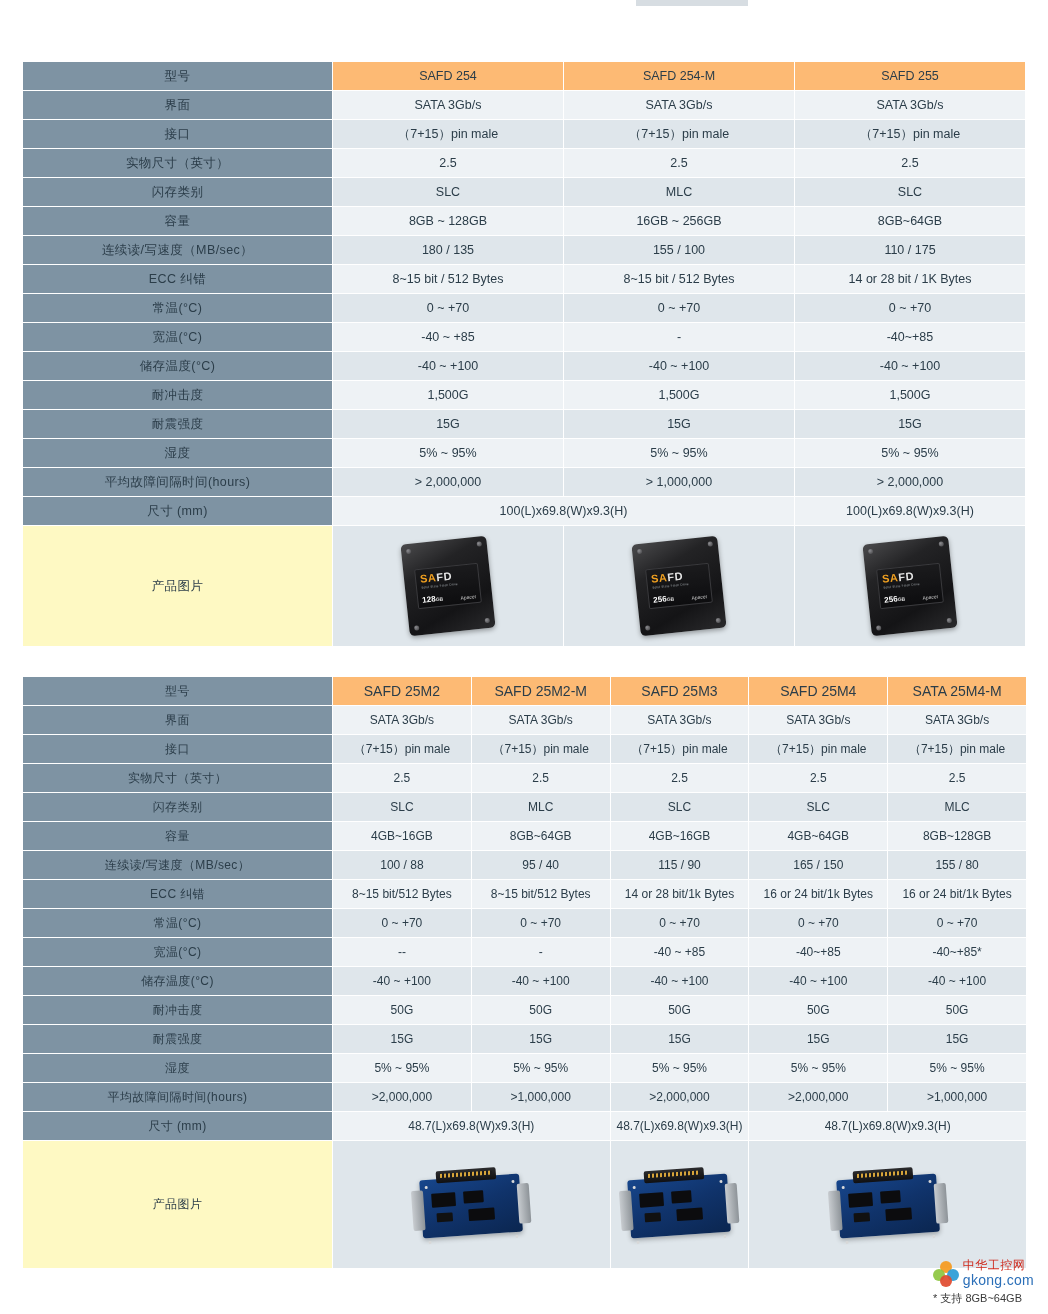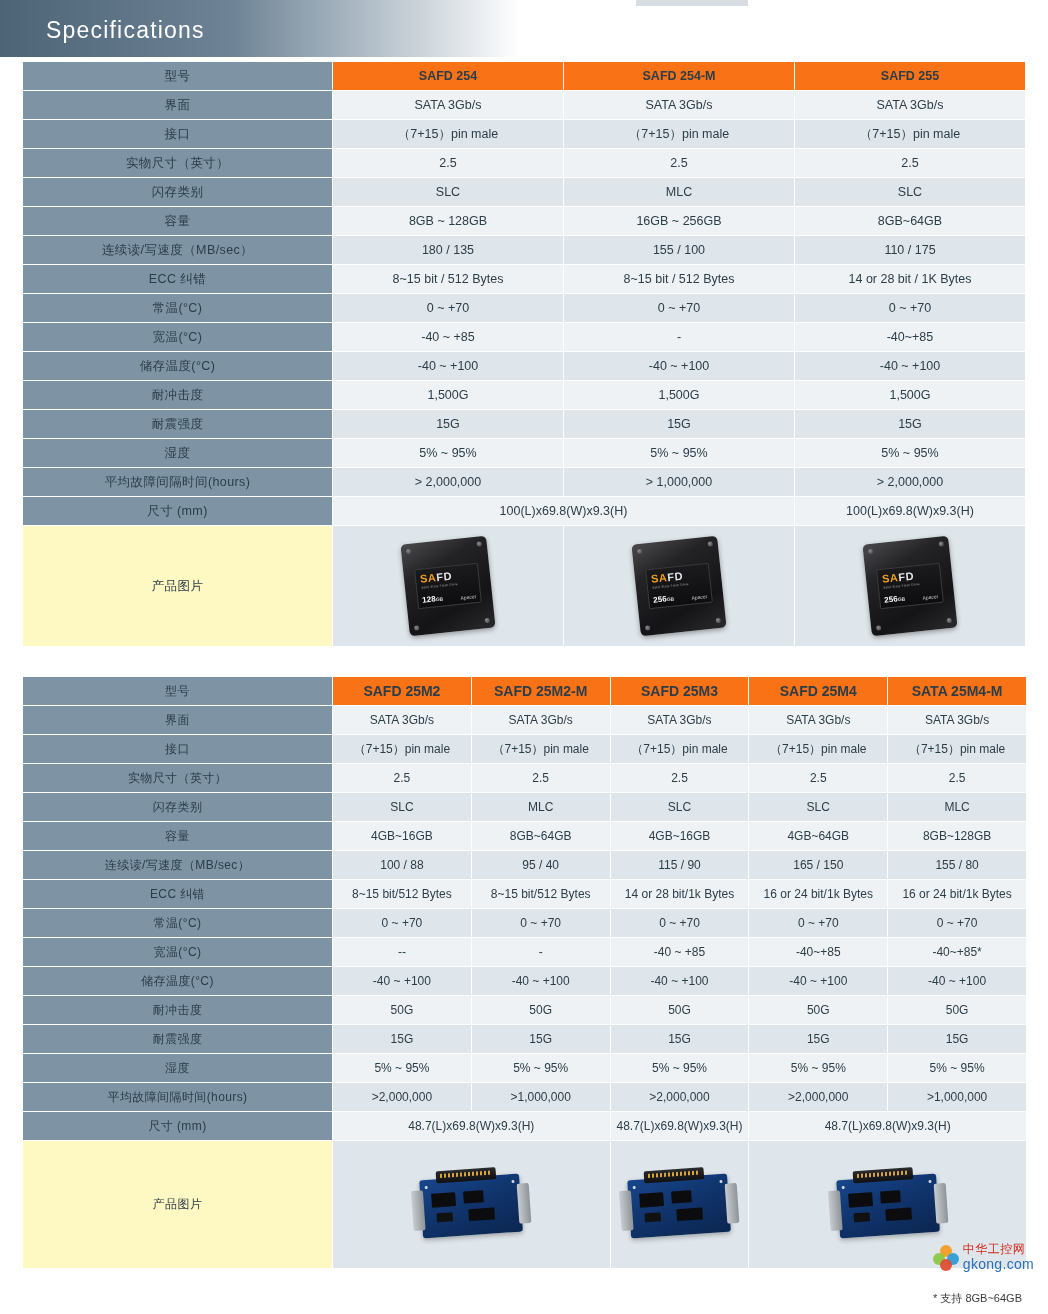--- a/index.html
+++ b/index.html
@@ -53,23 +53,23 @@
     padding: 0 4px;
   }
   .labelcell {
     background: #7e93a3;
     color: #ffffff;
     font-size: 12.5px;
     text-align: center;
     letter-spacing: .4px;
   }
   .hdrcell {
-    background: #f97316;
+    background: #fdba74;
     color: #1d2b35;
-    font-weight: bold;
+    font-weight: normal;
     font-size: 13px;
   }
   .rowA { background: #dfe6eb; }
   .rowB { background: #eef2f5; }
   .imgrow td.labelcell { background: #fef9c3; }
   .imgcell { background: #dfe6eb; }
 
   
   #table1 {
     position: absolute;
@@ -184,21 +184,21 @@
 
   
   .footnote {
     position: absolute;
     right: 26px; bottom: 8px;
     font-size: 11px;
     color: #3a3a3a;
   }
   .watermark {
     position: absolute;
-    right: 14px; bottom: 42px;
+    right: 14px; bottom: 26px;
     display: flex; align-items: center; gap: 4px;
   }
   .wm-flower {
     position: relative; width: 26px; height: 26px;
   }
   .wm-flower i {
     position: absolute; width: 12px; height: 12px; border-radius: 50%;
     opacity: .92;
   }
   .wm-flower i:nth-child(1) { background: #f59a1e; left: 7px; top: 0; }
@@ -209,23 +209,20 @@
   .wm-cn { font-size: 12px; color: #cf2a1d; letter-spacing: .5px; }
   .wm-en { font-size: 14px; color: #2b6fb8; letter-spacing: .3px; }
 </style>
 </head>
 <body>
 
 <div class="page">
 
   <div class="top-stub"></div>
 
-  <div class="header-band">
-    <div class="header-title">Specifications</div>
-  </div>
 
   <table class="spec" id="table1">
     <colgroup>
       <col class="c0">
         <col class="c1">
         <col class="c2">
         <col class="c3">
     </colgroup>
     <tbody>
       <tr>

